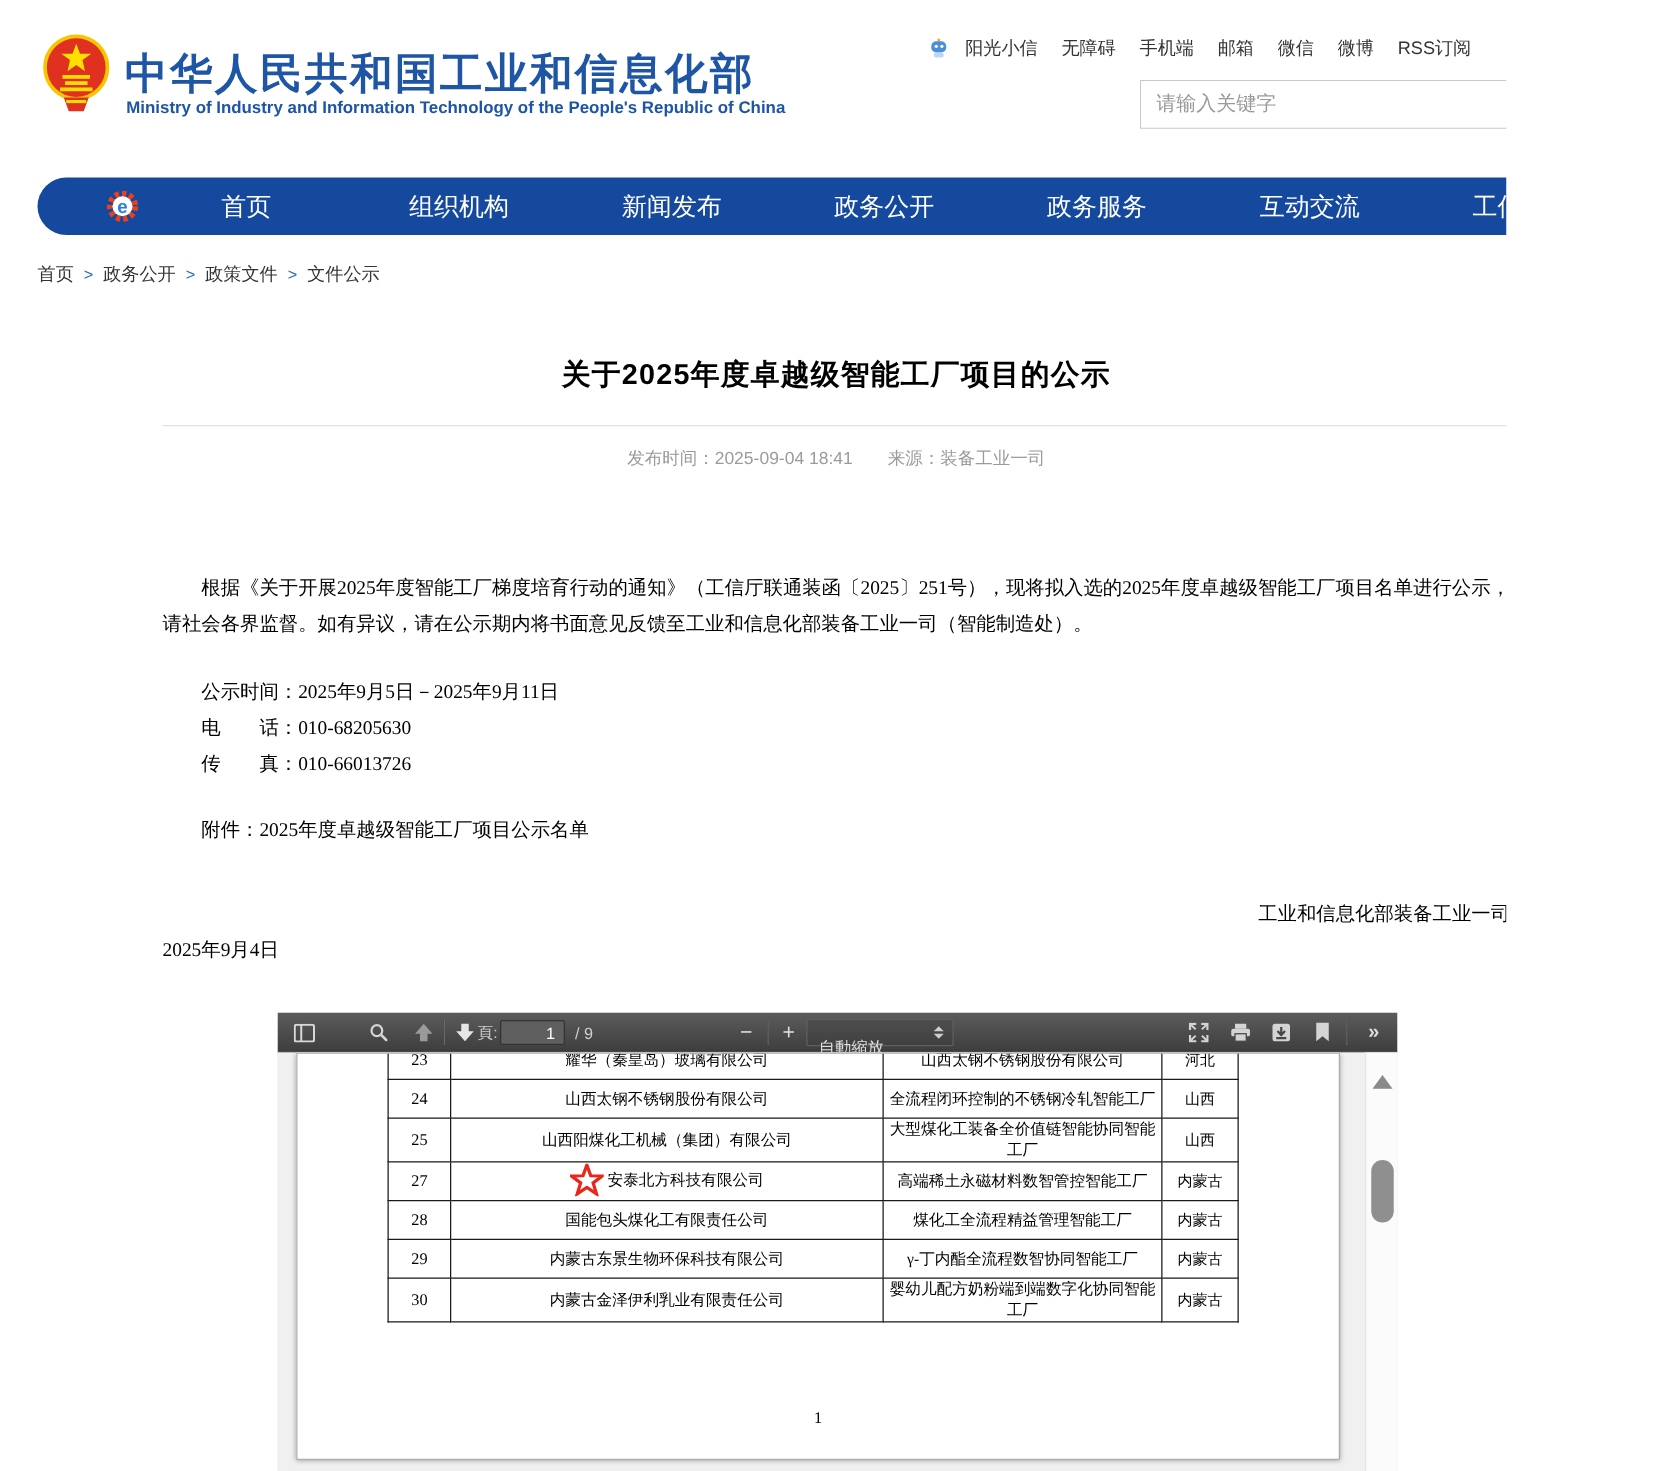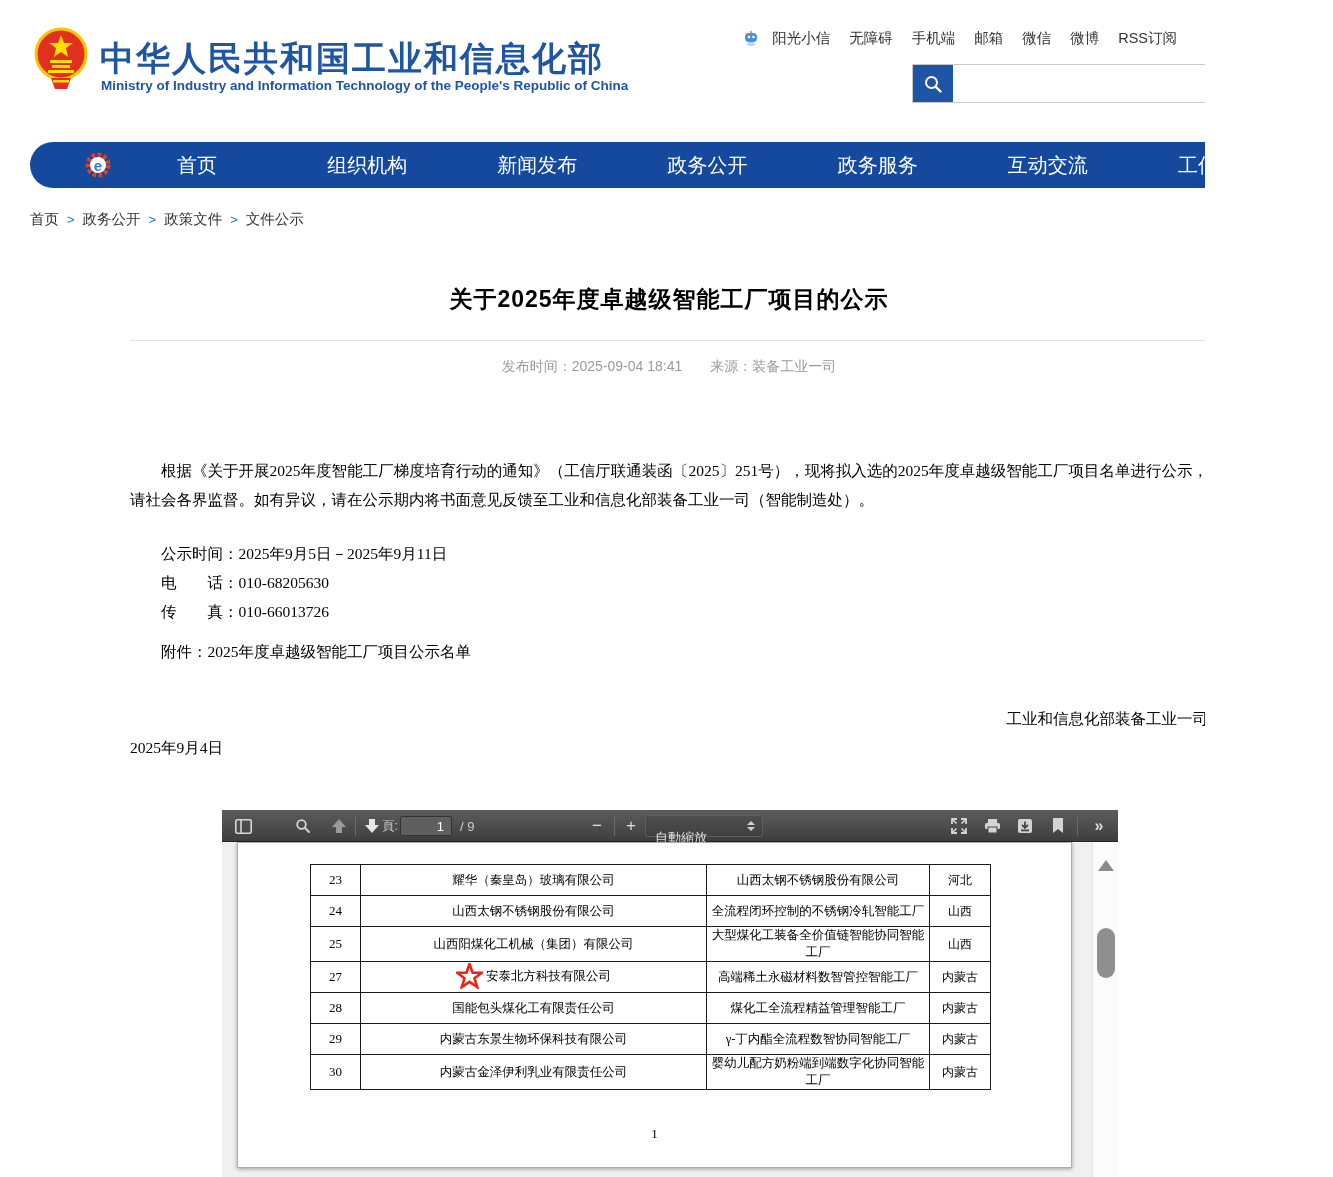--- a/index.html
+++ b/index.html
@@ -34,21 +34,21 @@
 
   
   .article { position:absolute; left:130px; top:284px; width:1078px; color:#000; }
   .art-title { text-align:center; font-size:23px; font-weight:bold; letter-spacing:1px; }
   .art-divider { border:none; border-top:1px solid #e2e2e2; margin-top:25px; }
   .art-meta { text-align:center; margin-top:17px; font-size:14px; color:#9b9b9b; }
   .art-body { font-family:"Liberation Serif", serif; font-size:15.5px; line-height:29px; }
   .art-p1 { margin-top:80px; text-indent:2em; text-align:justify; }
   .art-lines { margin-top:25px; }
   .art-line { text-indent:2em; }
-  .art-attach { margin-top:11px; text-indent:2em; }
+  .art-attach { margin-top:24px; text-indent:2em; }
   .art-attach .attach-link { cursor:pointer; }
   .art-sign { margin-top:38px; text-align:right; }
   .art-date { text-align:left; }
 
   
   .pdf { position:absolute; left:222px; top:810px; width:896px; height:367px; background:#f0f0f0; overflow:hidden; }
   .pdf-toolbar { position:relative; width:100%; height:32px; background:linear-gradient(#5c5c5c,#3e3e3e); border-bottom:1px solid #252525; color:#d6d6d6; }
   .tbtn { position:absolute; top:0; height:32px; display:flex; align-items:center; justify-content:center; cursor:pointer; }
   .tsep { position:absolute; top:6px; width:1px; height:20px; background:#2b2b2b; border-right:1px solid #6a6a6a; }
   .tlabel { position:absolute; top:0; height:32px; display:flex; align-items:center; font-size:12.5px; color:#cfcfcf; }
@@ -57,21 +57,21 @@
   .zoom-select .zs-label { flex:1; padding-left:9px; font-size:13px; color:#e0e0e0;margin-top:24px; }
   .zs-arrows { margin-right:7px; display:flex; flex-direction:column; gap:2px; }
   .zs-arrows i { display:block; width:0; height:0; border-left:4px solid transparent; border-right:4px solid transparent; }
   .zs-up { border-bottom:4px solid #cfcfcf; }
   .zs-dn { border-top:4px solid #cfcfcf; }
   .chev { font-size:16px; color:#ddd; font-weight:bold; }
 
   .pdf-body { position:absolute; left:0; top:32px; right:0; bottom:0; background:#f0f0f0; }
   .pdf-page { position:absolute; left:15px; top:0; width:835px; height:326px; background:#fff; border:1px solid #adadad; box-shadow:0 1px 4px rgba(0,0,0,.35); overflow:hidden; }
 
-  .pdf-table { position:absolute; left:72px; top:-11px; border-collapse:collapse; font-family:"Liberation Serif", serif;margin-top:32px; }
+  .pdf-table { position:absolute; left:72px; top:-11px; border-collapse:collapse; font-family:"Liberation Serif", serif; }
   .pdf-table td { border:1.5px solid #1a1a1a; text-align:center; vertical-align:middle; height:31px; font-size:12.5px; color:#000; padding:0 4px; }
   .pdf-table td.c-no { width:50px; font-size:13px; }
   .pdf-table td.c-company { width:346px; }
   .pdf-table td.c-project { width:223px; }
   .pdf-table td.c-prov { width:61px; font-size:12px; }
   .star-svg { vertical-align:middle; margin-right:3px; position:relative; top:-1px; }
 
   .page-foot { position:absolute; left:0; top:283px; width:100%; text-align:center; font-family:"Liberation Serif",serif; font-size:13px; color:#000; }
 
   .pdf-scroll { position:absolute; right:0; top:0; width:26px; bottom:0; background:#fbfbfb; border-left:1px solid #e3e3e3; }
@@ -107,20 +107,21 @@
     <span class="tl">阳光小信</span>
     <span class="tl">无障碍</span>
     <span class="tl">手机端</span>
     <span class="tl">邮箱</span>
     <span class="tl">微信</span>
     <span class="tl">微博</span>
     <span class="tl">RSS订阅</span>
   </div>
 
   <div class="search-wrap">
+    <input class="search-input" type="text" placeholder="请输入关键字" style="">
     <button class="search-btn">
       <svg width="20" height="20" viewBox="0 0 20 20">
         <circle cx="8.5" cy="8.5" r="5.5" fill="none" stroke="#fff" stroke-width="2"></circle>
         <line x1="12.8" y1="12.8" x2="17.5" y2="17.5" stroke="#fff" stroke-width="2.4" stroke-linecap="round"></line>
       </svg>
     </button>
   </div>
 
   <div class="nav">
     <svg class="nav-logo" viewBox="0 0 28 28">

